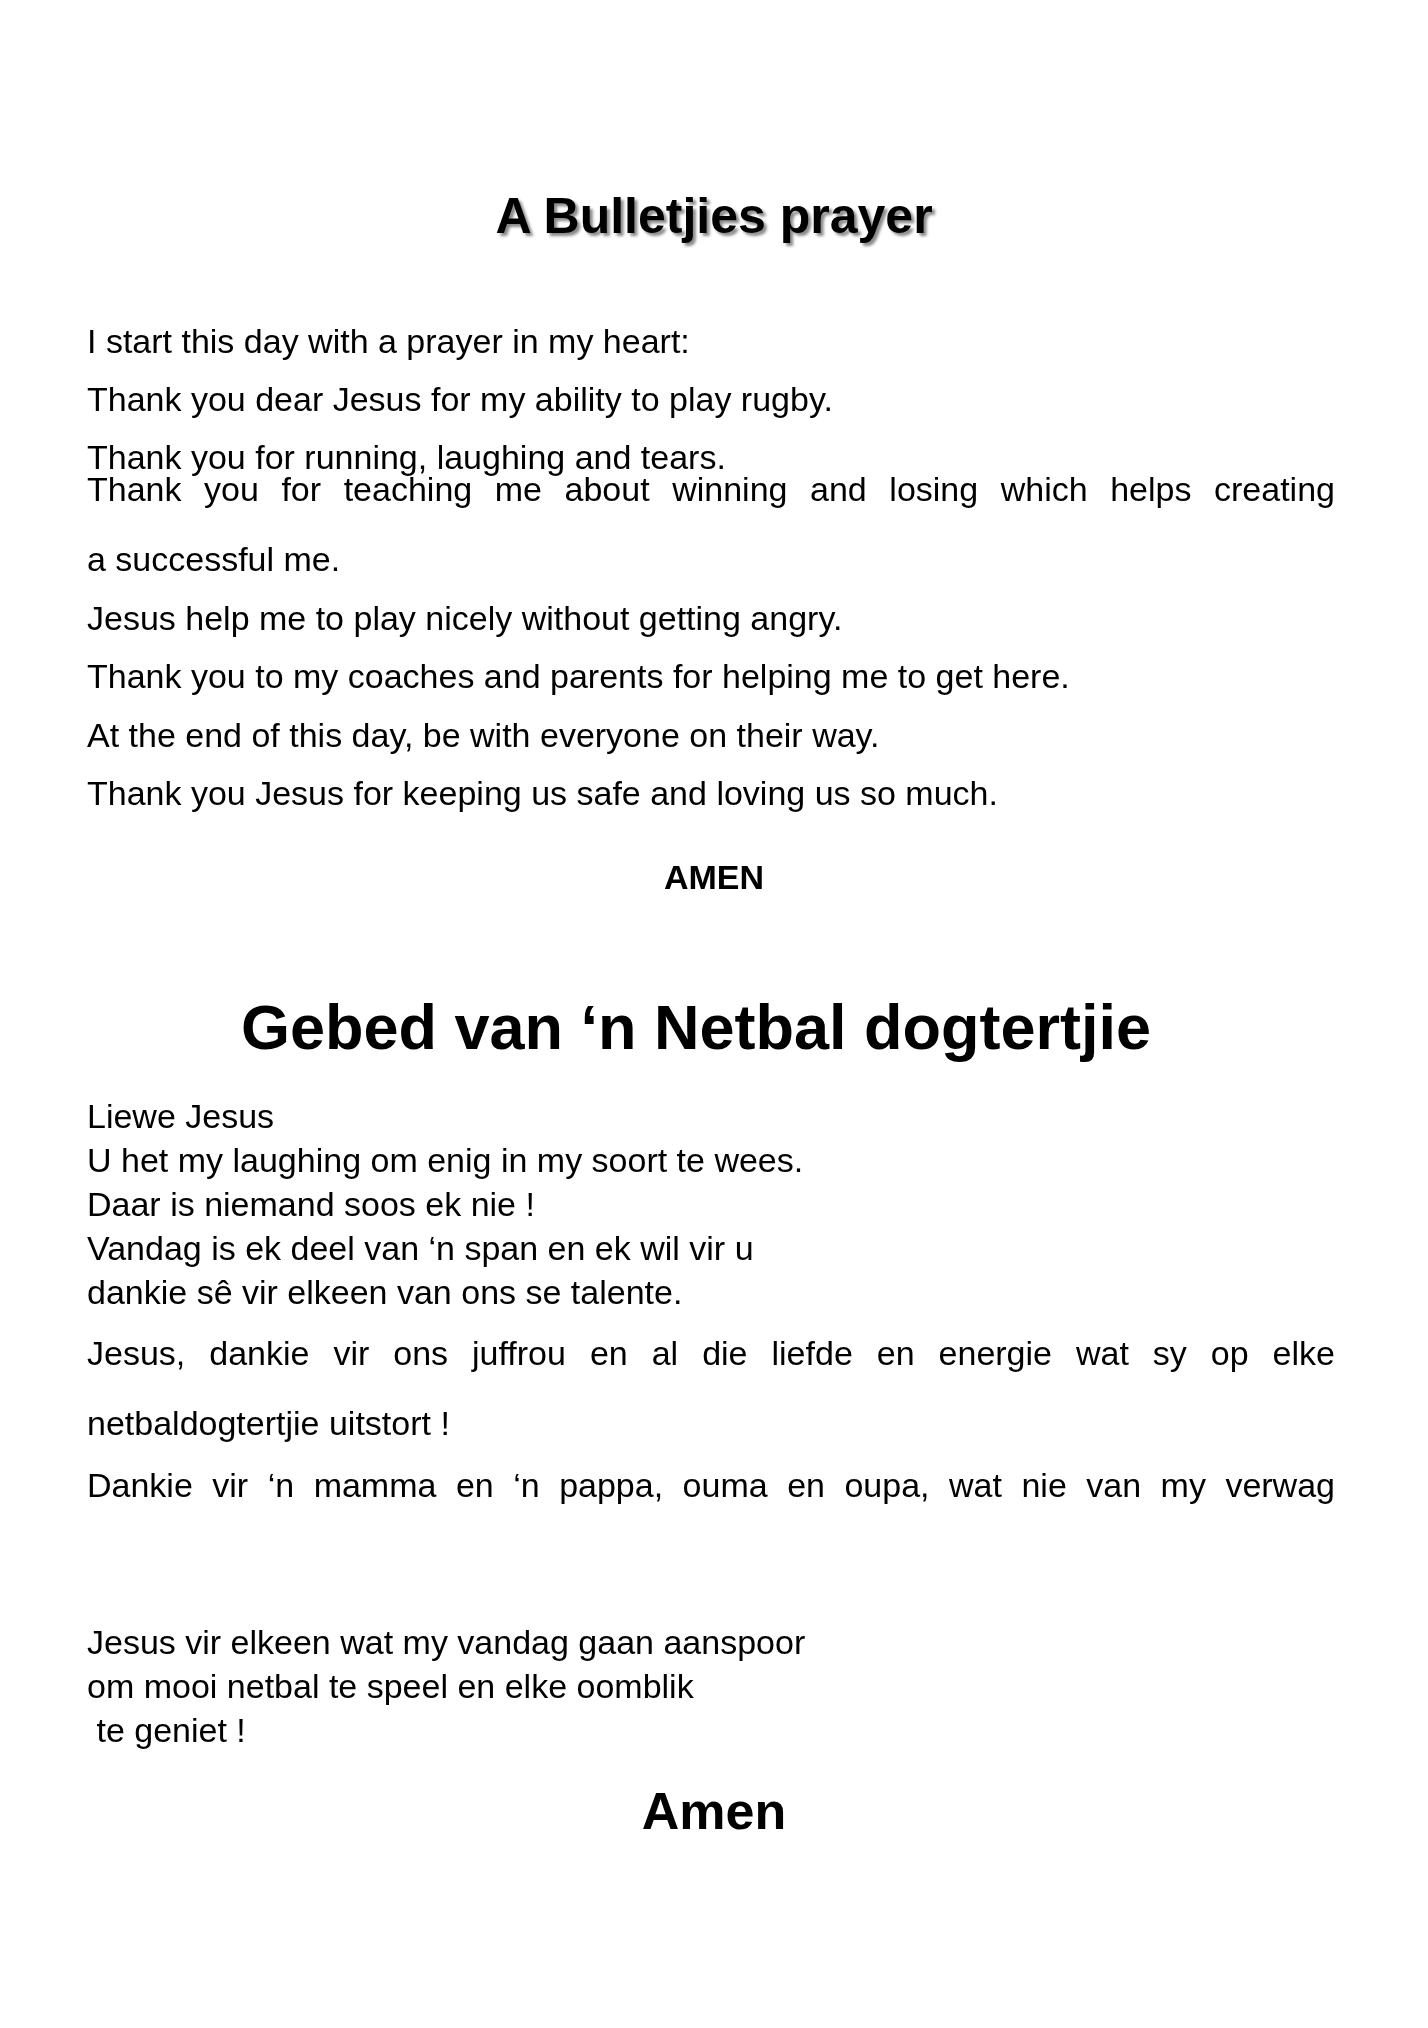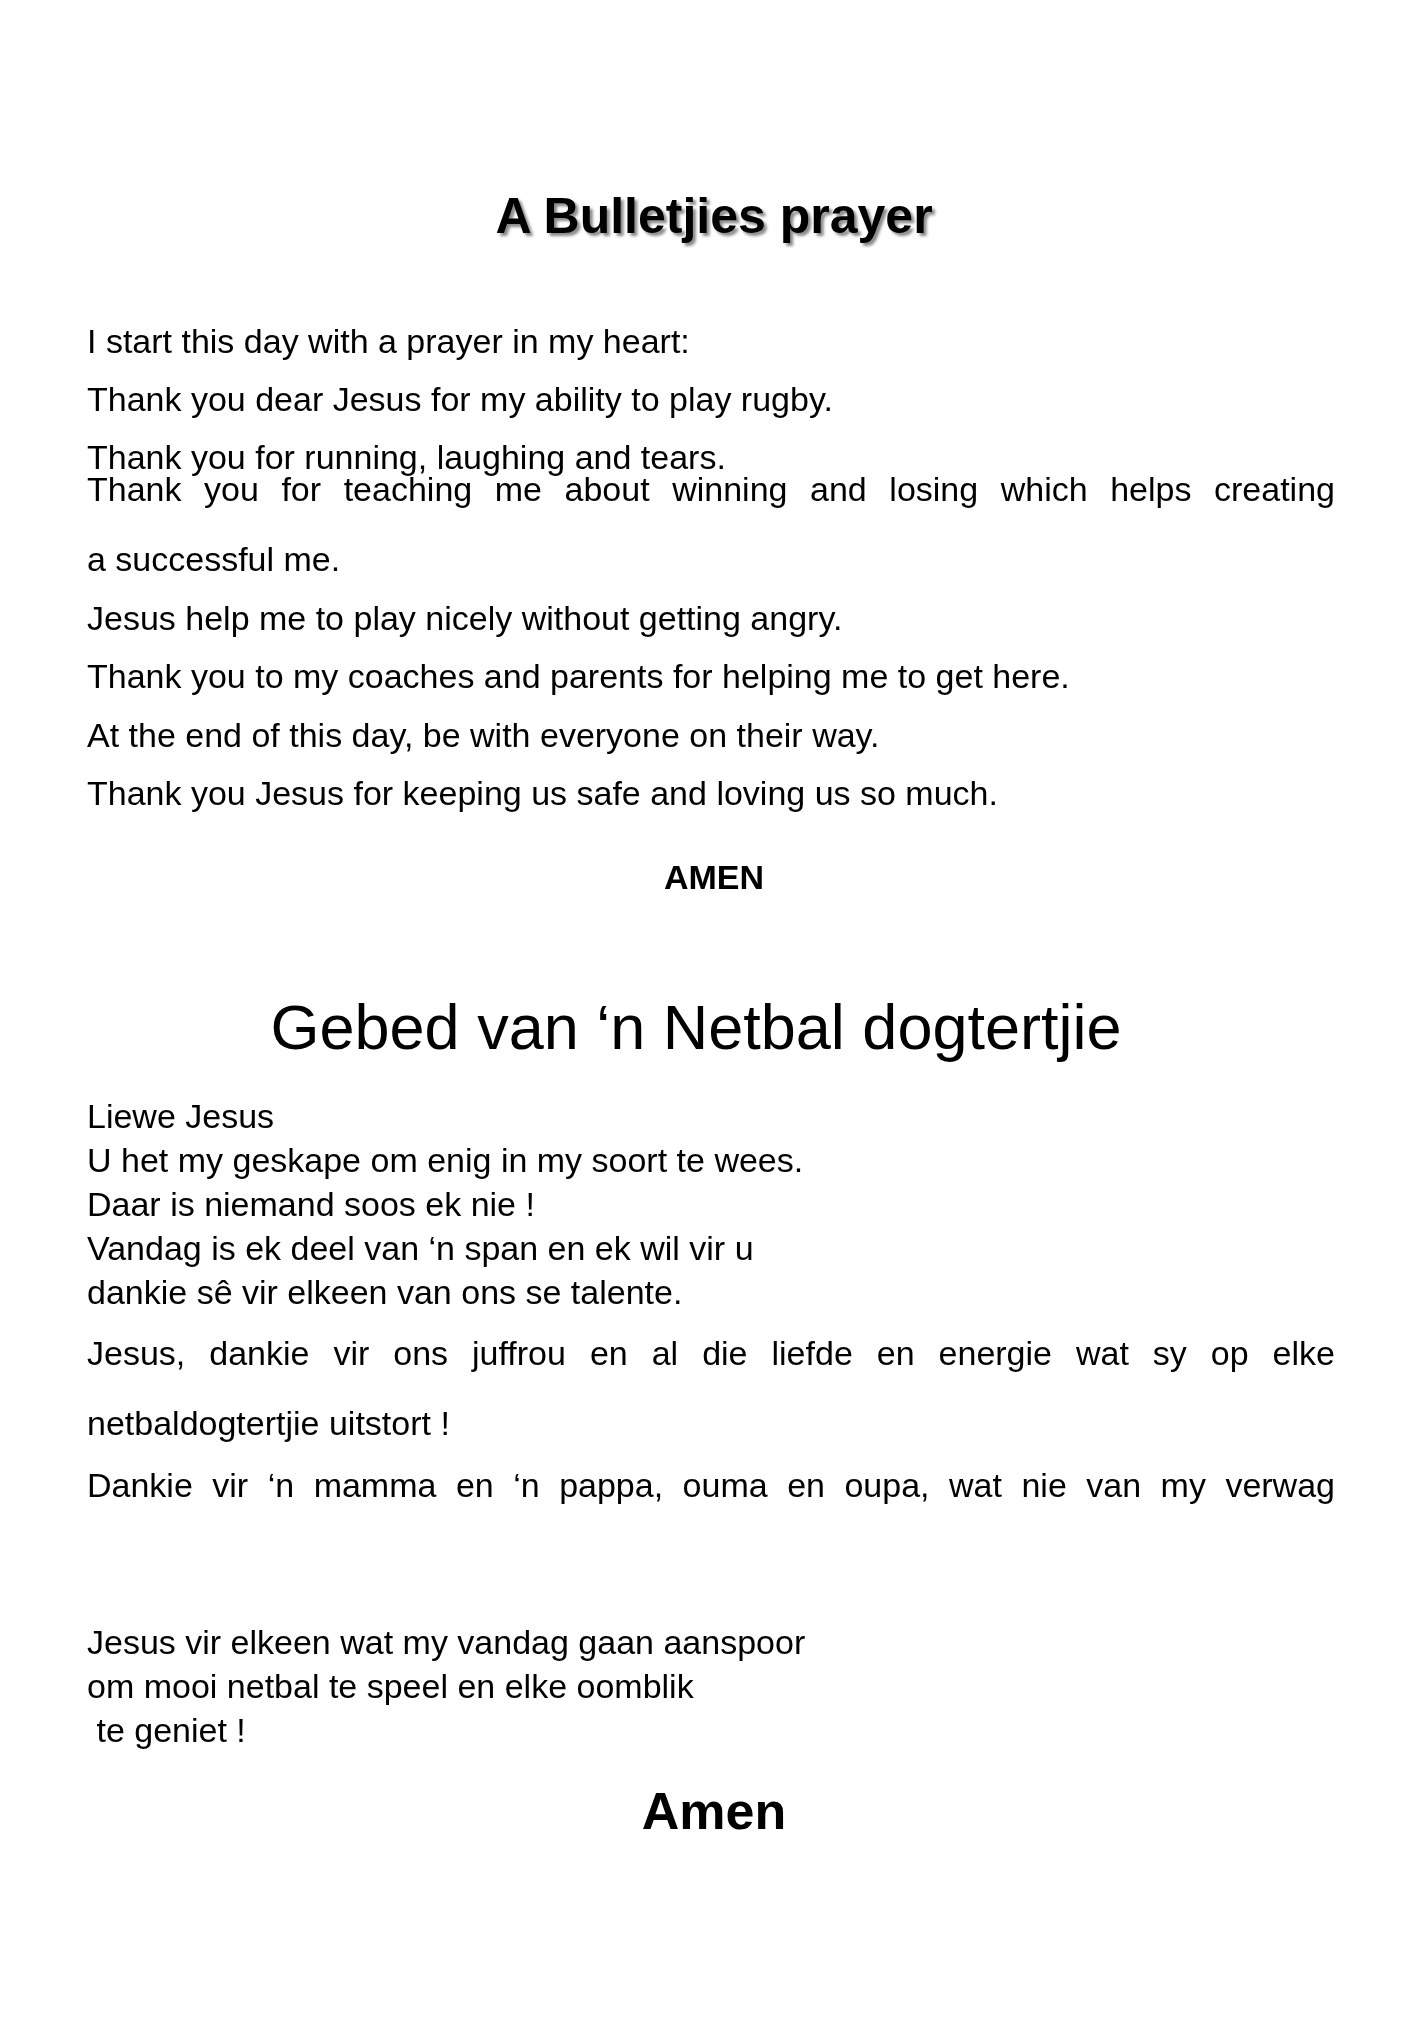--- a/index.html
+++ b/index.html
@@ -47,21 +47,21 @@
       text-align: center;
       font-weight: bold;
       font-size: 34px;
       line-height: 42px;
     }
     .title2 {
       position: absolute;
       left: 0; width: 1392px;
       top: 990px;
       text-align: center;
-      font-weight: normal;
+      font-weight: bold;
       font-size: 63px;
       line-height: 74px;
     }
     .amen2 {
       position: absolute;
       left: 0; width: 1428px;
       top: 1780px;
       text-align: center;
       font-weight: bold;
       font-size: 52px;
@@ -92,21 +92,21 @@
   <div class="line" style="top:570px">Jesus help me to play nicely without getting angry.</div>
   <div class="line" style="top:628px">Thank you to my coaches and parents for helping me to get here.</div>
   <div class="line" style="top:687px">At the end of this day, be with everyone on their way.</div>
   <div class="line" style="top:745px">Thank you Jesus for keeping us safe and loving us so much.</div>
 
   <div class="amen1">AMEN</div>
 
   <div class="title2">Gebed van ‘n Netbal dogtertjie</div>
 
   <div class="line" style="top:1068px">Liewe Jesus</div>
-  <div class="line" style="top:1112px">U het my geskape om enig in my soort te wees.</div>
+  <div class="line" style="top:1112px">U het my laughing om enig in my soort te wees.</div>
   <div class="line" style="top:1156px">Daar is niemand soos ek nie !</div>
   <div class="line" style="top:1200px">Vandag is ek deel van ‘n span en ek wil vir u</div>
   <div class="line" style="top:1244px">dankie sê vir elkeen van ons se talente.</div>
 
   <div class="just" style="top:1331px">Jesus, dankie vir ons juffrou en al die liefde en energie wat sy op elke</div>
   <div class="line" style="top:1375px">netbaldogtertjie uitstort !</div>
 
   <div class="just" style="top:1463px">Dankie vir ‘n mamma en ‘n pappa, ouma en oupa, wat nie van my verwag</div>
 
   <div class="line" style="top:1594px">Jesus vir elkeen wat my vandag gaan aanspoor</div>

